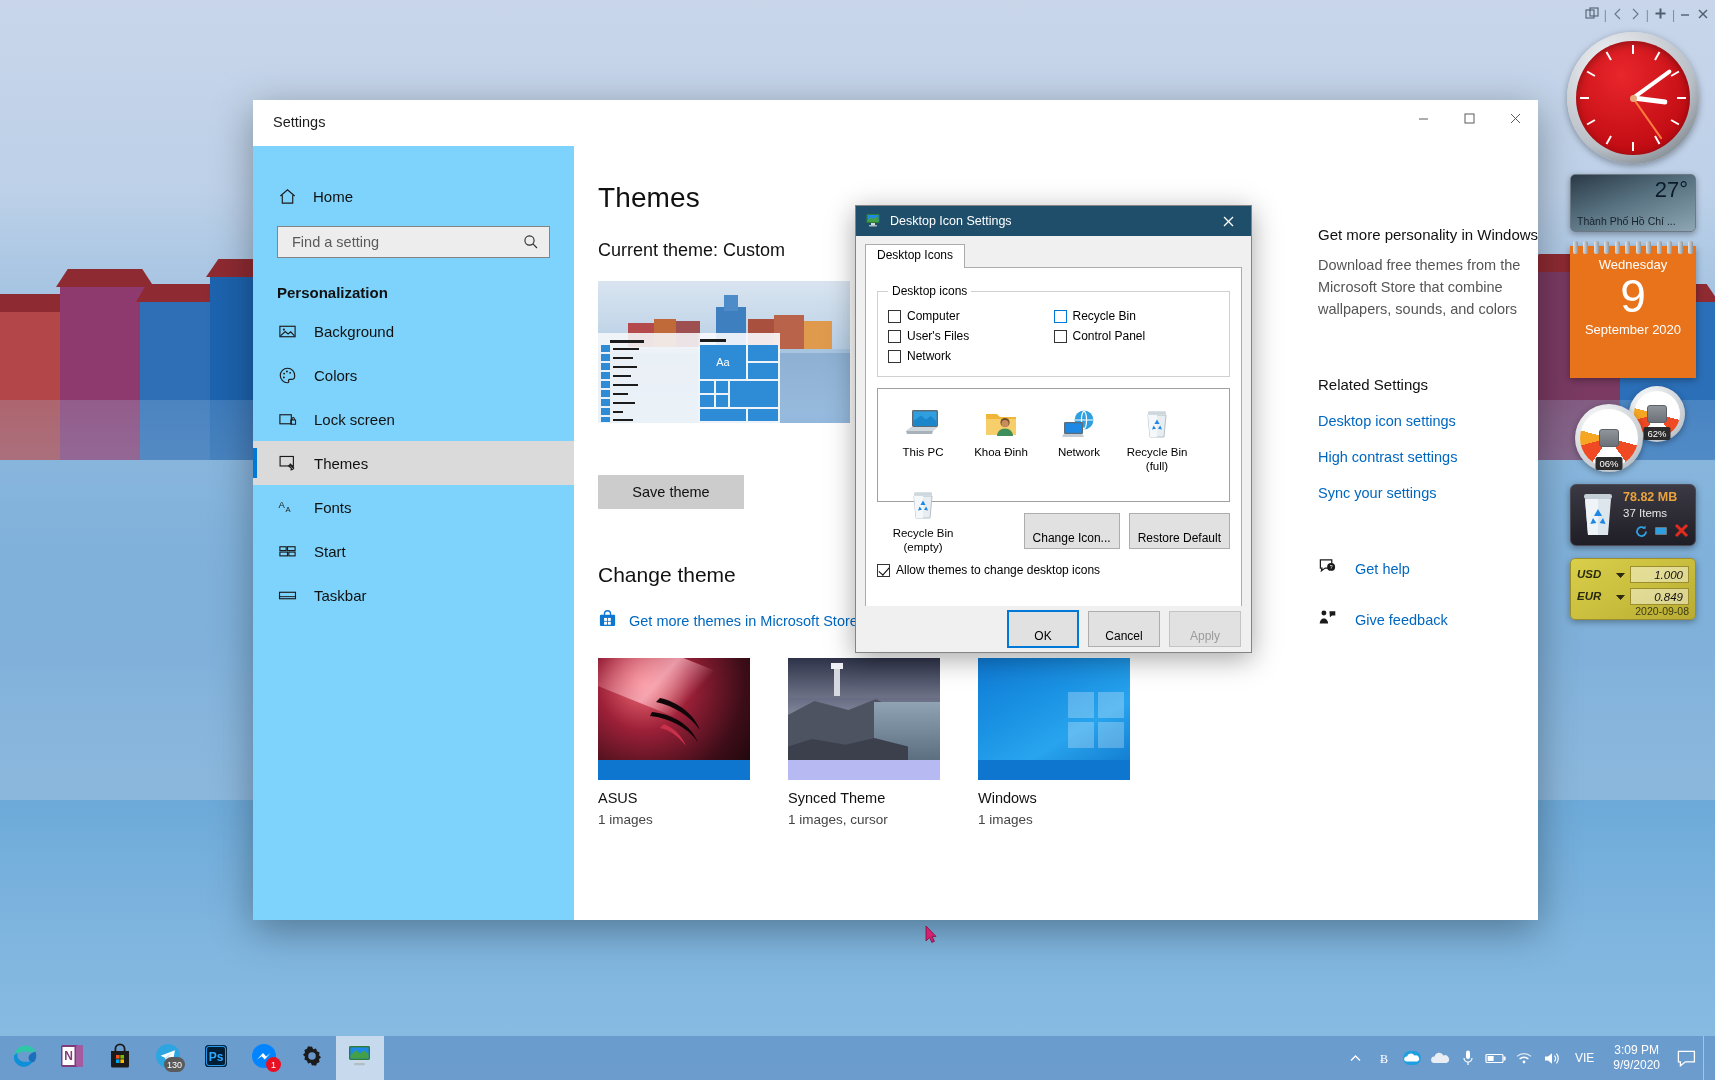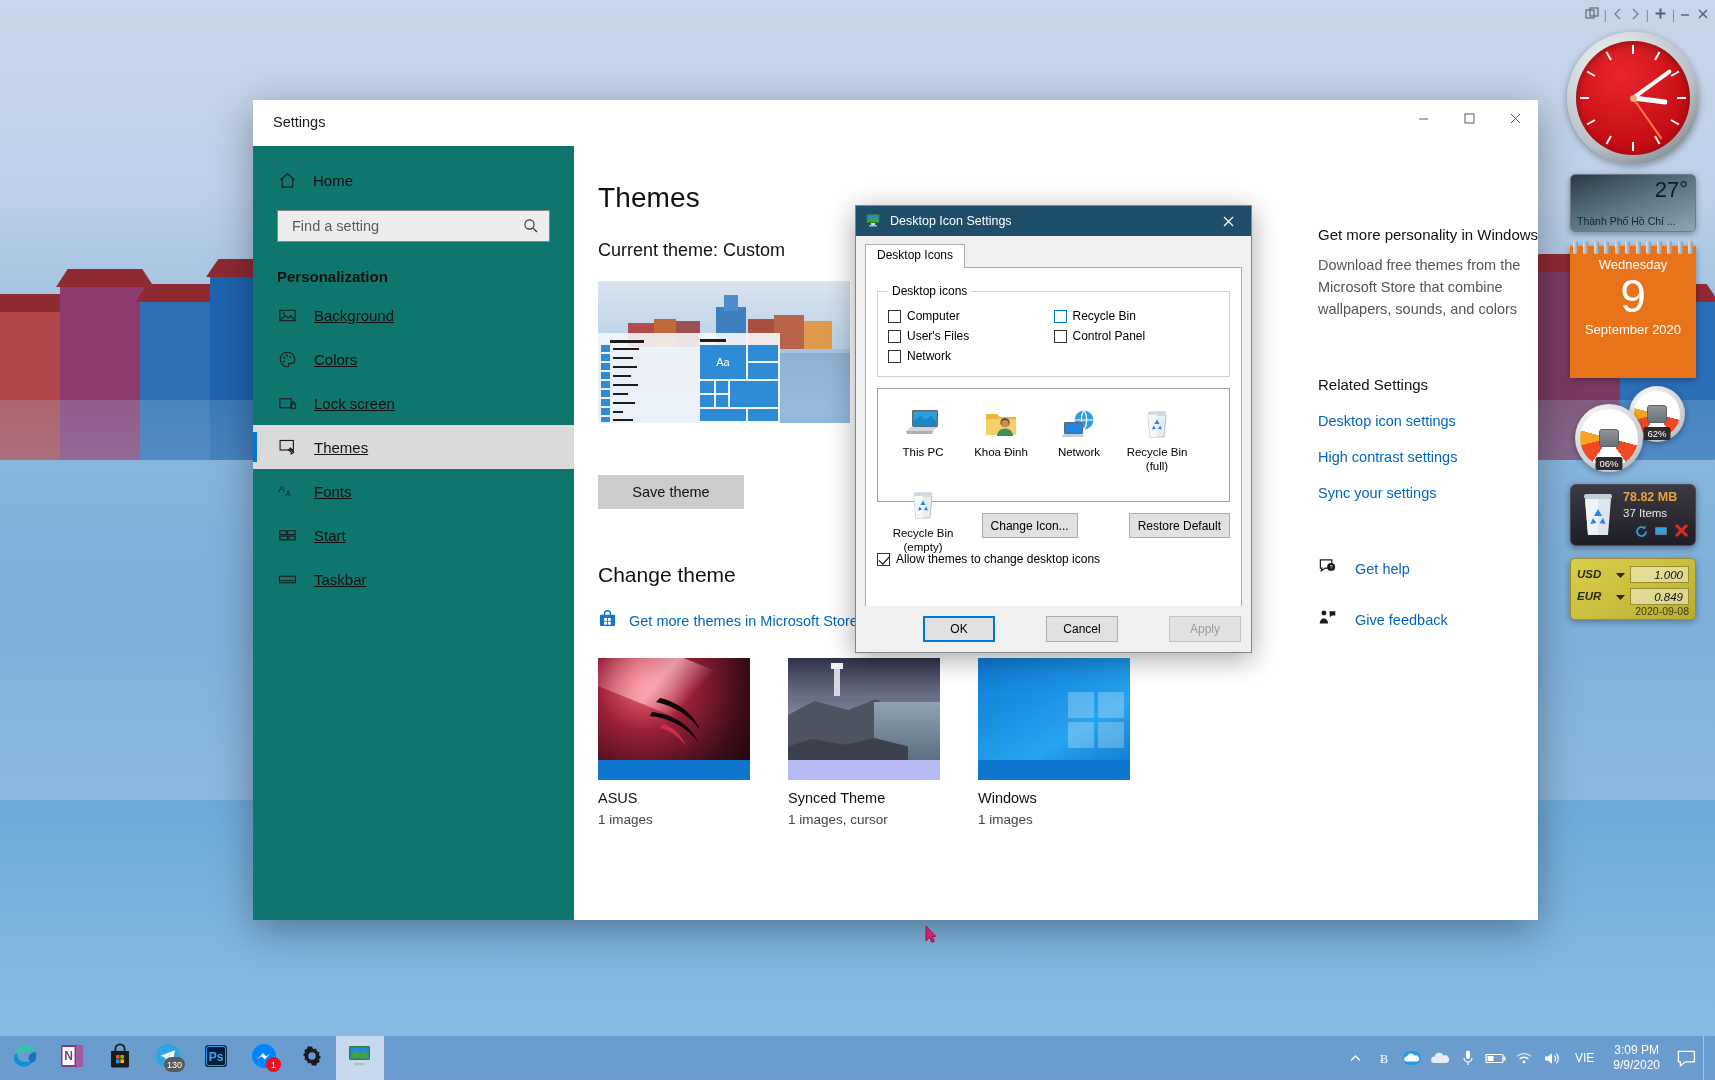--- a/index.html
+++ b/index.html
@@ -53,21 +53,21 @@
   #win-controls { position: absolute; right: 0; top: 0; display: flex; }
   .win-btn {
     width: 46px; height: 36px; display: flex; align-items: center; justify-content: center;
     color: #5a5a5a; font-size: 13px; cursor: default;
   }
 
   #window-body { flex: 1; display: flex; min-height: 0; }
 
   
   #sidebar {
-    width: 321px; background: #0f766e; padding: 0 0 0 0; flex: 0 0 321px;
+    width: 321px; background: #7dd3fc; padding: 16px 0 0 0; flex: 0 0 321px;
   }
   #home-row {
     display: flex; align-items: center; gap: 16px;
     padding: 8px 0 8px 24px; margin-top: 16px; font-size: 15px; color: #111;
   }
   #search-wrap { padding: 12px 24px 0 24px; }
   #search-box {
     position: relative; height: 32px; background: #ededed; border: 1px solid #848484;
     display: flex; align-items: center;
   }
@@ -76,21 +76,21 @@
     font-family: "Liberation Sans", sans-serif; font-size: 14.5px;
     color: #2b2b2b; padding: 0 10px 0 14px;
   }
   #search-box input::placeholder { color: #5a5a5a; }
   #search-icon { padding-right: 10px; color: #2b2b2b; display: flex; }
   #section-label {
     font-size: 15px; font-weight: bold; color: #111; padding: 26px 0 8px 24px;
   }
   .nav-item {
     display: flex; align-items: center; gap: 17px; height: 44px;
-    padding-left: 24px; font-size: 15px; color: #111; position: relative; text-decoration: underline;
+    padding-left: 24px; font-size: 15px; color: #111; position: relative;
   }
   .nav-item.selected { background: #dadada; }
   .nav-item.selected::before {
     content: ""; position: absolute; left: 0; top: 7px; bottom: 7px;
     width: 4px; background: #0078d7;
   }
   .nav-ico { width: 20px; height: 20px; display: flex; align-items: center; justify-content: center; }
 
   
   #content {
@@ -193,21 +193,21 @@
     margin-top: 11px; border: 1px solid #a0a0a0; background: #fff;
     height: 114px; padding: 10px 6px; display: flex; flex-wrap: wrap; align-content: flex-start;
   }
   .dicon { width: 78px; text-align: center; margin-bottom: 6px; cursor: default; }
   .dicon .glyph { height: 42px; display: flex; align-items: flex-end; justify-content: center; }
   .dicon .lbl { font-size: 11.5px; line-height: 1.25; margin-top: 4px; color: #000; }
   #btn-row-mid { display: flex; justify-content: flex-end; gap: 9px; margin-top: 11px; }
   .w-btn {
     min-width: 84px; height: 25px; background: #e1e1e1; border: 1px solid #adadad;
     font-family: "Liberation Sans", sans-serif; font-size: 12px; color: #000;
-    padding: 4px 8px; cursor: default; margin-left: 42px;
+    padding: 17px 8px; cursor: default;
   }
   .w-btn.disabled { color: #9b9b9b; background: #e1e1e1; border-color: #c4c4c4; }
   .w-btn.default { border: 2px solid #0078d7; }
   #allow-row { display: flex; align-items: center; gap: 6px; margin-top: 14px; font-size: 12px; }
   #dlg-footer {
     position: absolute; left: 0; right: 0; bottom: 0; height: 46px;
     background: #f0f0f0; display: flex; justify-content: flex-end;
     align-items: center; gap: 9px; padding-right: 10px;
   }
   #dlg-footer .w-btn { min-width: 72px; height: 26px; }

